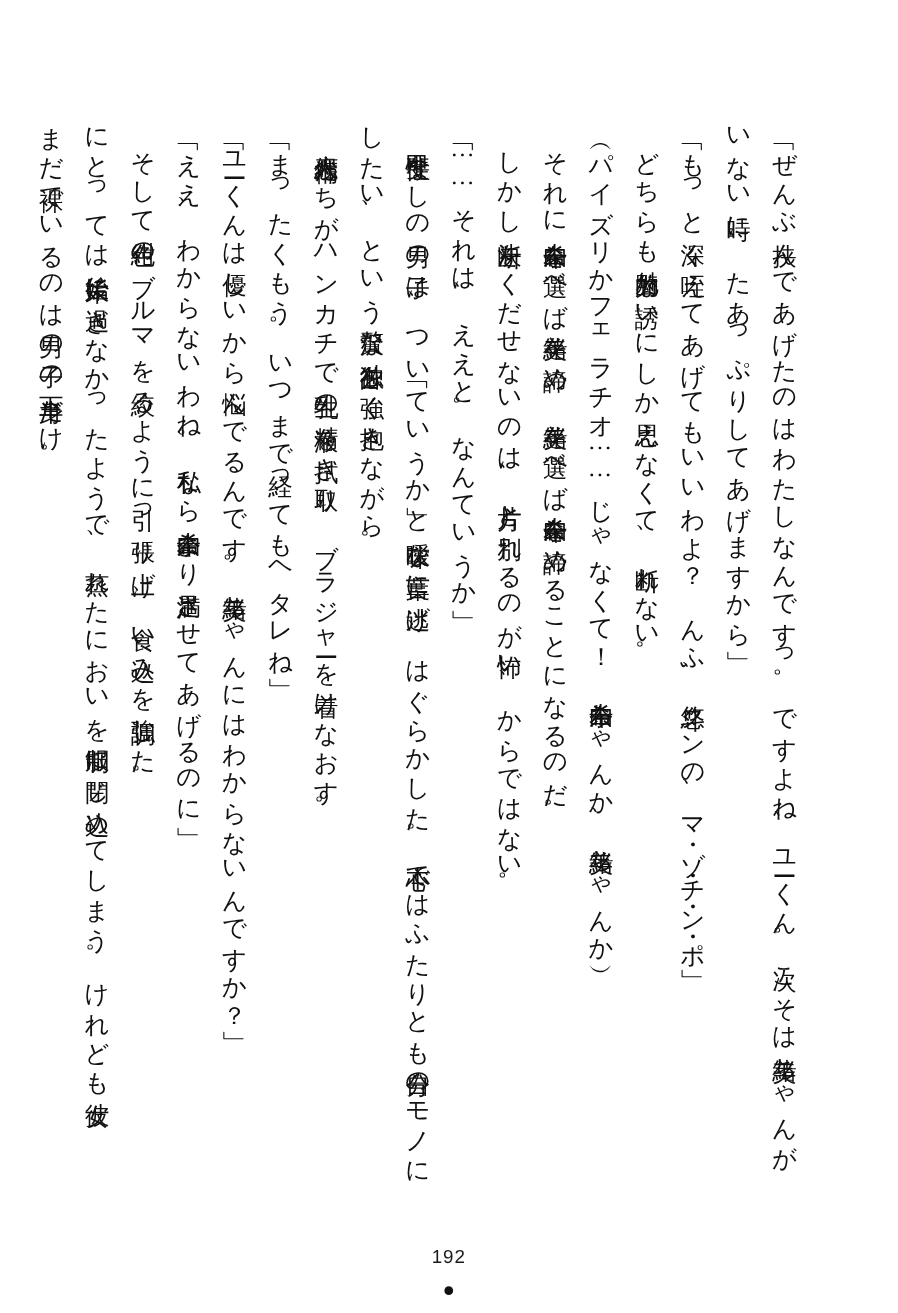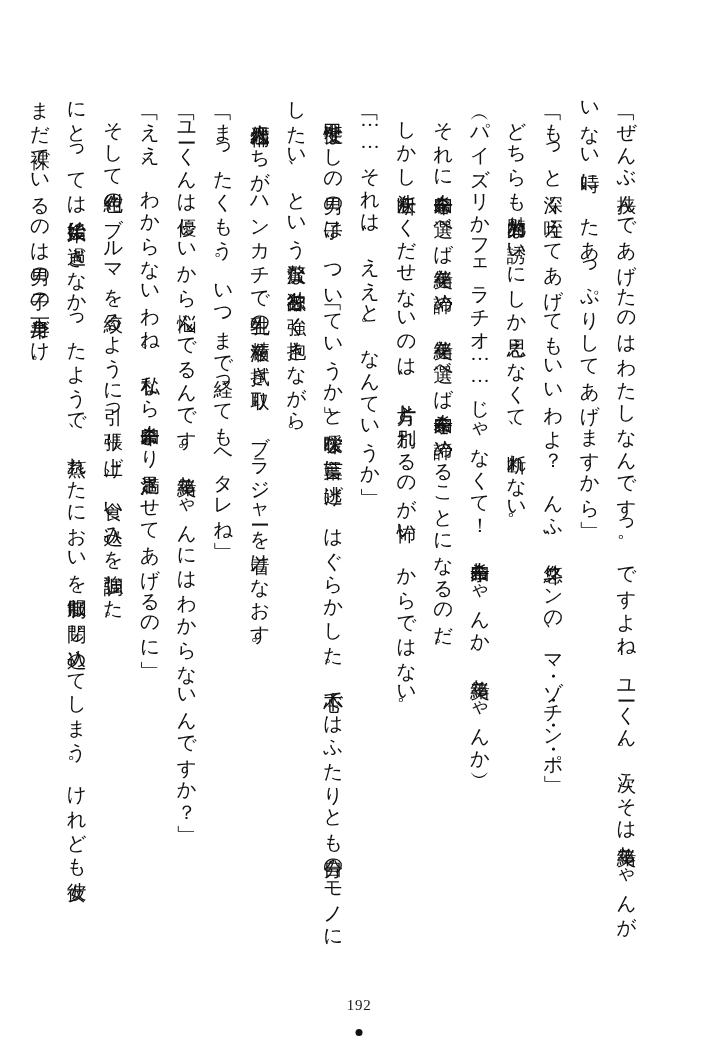--- a/index.html
+++ b/index.html
@@ -42,21 +42,21 @@
   #text-body p.indent {
     text-indent: 1em;
   }
   .pagenum {
     position: absolute;
     left: 0;
     right: 0;
     bottom: 36px;
     text-align: center;
     font-size: 15px;
-    font-family: Liberation Serif, serif;
+    font-family: Liberation Sans, sans-serif;
     color: #1a1a1a;
     letter-spacing: 0.05em;
   }
   .footer-mark {
     position: absolute;
     bottom: 14px;
     left: 50%;
     transform: translateX(-50%);
     width: 7px;
     height: 7px;

